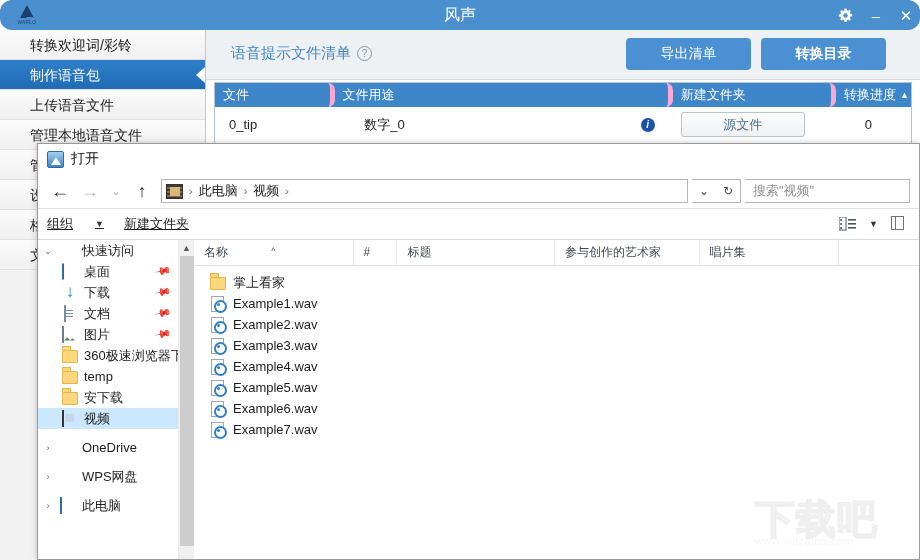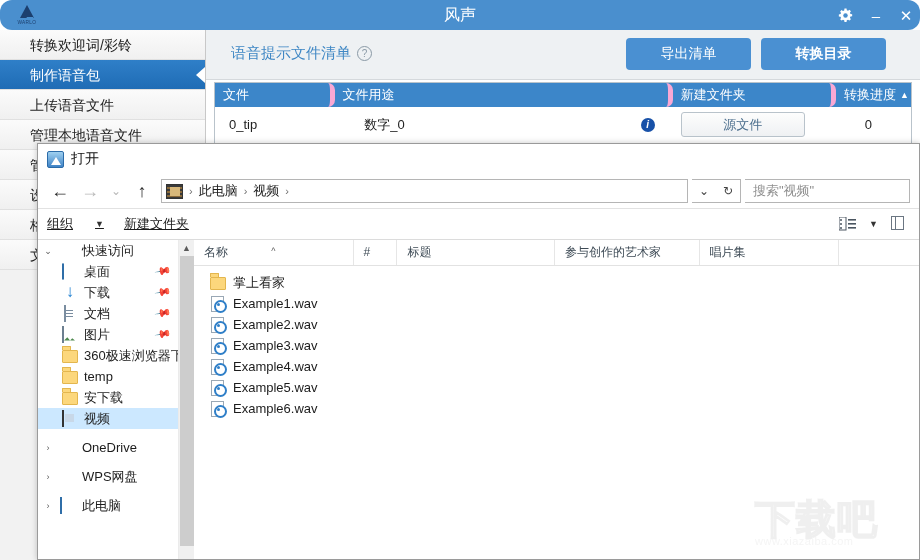--- a/index.html
+++ b/index.html
@@ -712,20 +712,26 @@
                 <span class="fi-wav" style="display:block;position:absolute"></span>
               </span>
             <span>Example5.wav</span>
           </div>
           <div class="file-row">
             <span class="fi">
                 <span class="fi-wav" style="display:block;position:absolute"></span>
               </span>
             <span>Example6.wav</span>
           </div>
+          <div class="file-row">
+            <span class="fi">
+                <span class="fi-wav" style="display:block;position:absolute"></span>
+              </span>
+            <span>Example7.wav</span>
+          </div>
         </div>
 
         <div class="watermark">
           <div class="wm-text">下载吧</div>
           <div class="wm-sub">www.xiazaiba.com</div>
         </div>
       </div>
 
     </div>
   </div>

